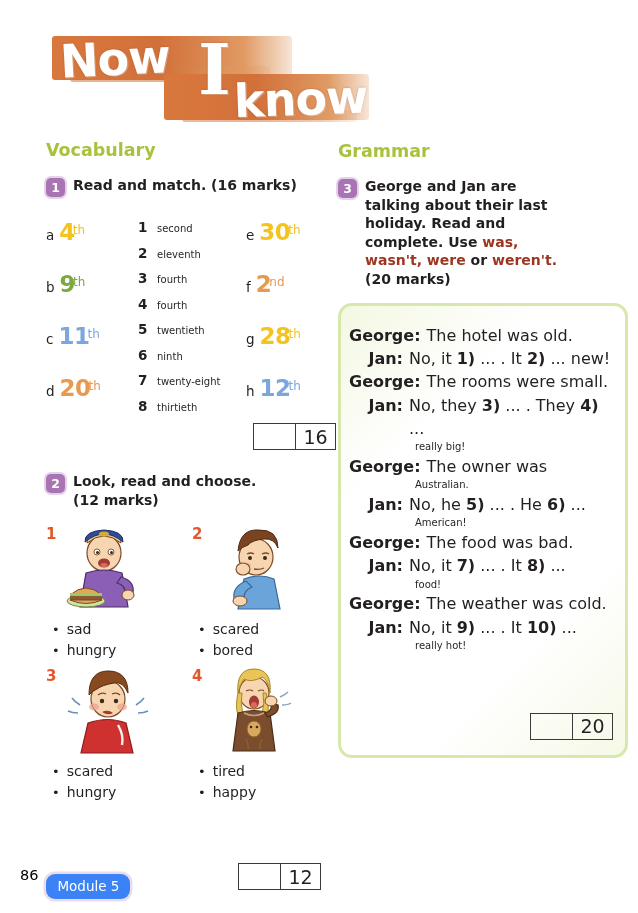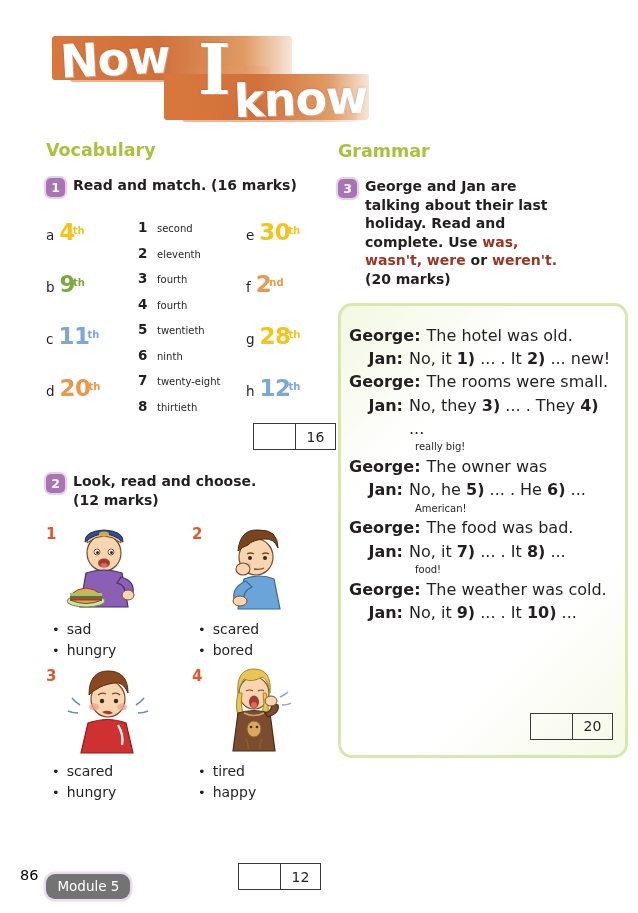--- a/index.html
+++ b/index.html
@@ -74,41 +74,41 @@
   .ord {
     position: absolute;
     display: flex; align-items: baseline; gap: 5px;
   }
   .ord .letter { font-size: 13.5px; color: #231f20; }
   .ord .num {
     font-size: 23px; font-weight: bold;
     font-family: "DejaVu Sans","Liberation Sans",sans-serif;
     letter-spacing: -0.5px;
   }
-  .ord .suf { font-size: 10px; font-weight: bold; margin-left: -2px; }
+  .ord .suf { font-size: 12px; font-weight: normal; margin-left: -2px; }
   .c-yellow { color: #f4c41e; }
   .c-green  { color: #7ba83f; }
   .c-blue   { color: #7ba7dd; }
   .c-orange { color: #e8984f; }
 
   #word-list { position: absolute; left: 92px; top: 0px; }
   .wrow { display: flex; gap: 9px; height: 25.5px; align-items: baseline; }
   .wrow .wn { font-size: 13.5px; font-weight: bold; color: #231f20; width: 10px; }
   .wrow .wt { font-size: 10px; color: #231f20; }
 
   
   .score-box {
     display: inline-flex;
     border: 1.4px solid #3a3a3a;
   }
   .score-box .blank { width: 42px; height: 25px; border-right: 1.4px solid #3a3a3a; }
   .score-box .total {
     width: 39px; height: 25px;
     display: flex; align-items: center; justify-content: center;
-    font-size: 14px; color: #231f20;
+    font-size: 19px; color: #231f20;
   }
 
   
   #pics { margin-top: 16px; }
   .pic-row { display: flex; gap: 28px; margin-bottom: 6px; }
   .pic-cell { width: 118px; position: relative; }
   .pic-num {
     position: absolute; left: 0px; top: 0px;
     font-size: 15px; font-weight: bold; color: #e2582a;
   }
@@ -144,21 +144,21 @@
 
   #grammar-score { position: absolute; right: 12px; bottom: 12px; }
 
   
   #footer {
     position: absolute; left: 20px; bottom: 14px;
     display: flex; align-items: center; gap: 8px;
   }
   #page-num { font-size: 14.5px; color: #000000; }
   #module-badge {
-    background: #737373;
+    background: #3b82f6;
     box-shadow: 0 0 0 2.5px #e9dcee;
     color: #ffffff;
     font-size: 13.5px;
     padding: 4px 11px 5px;
     border-radius: 9px;
     margin-top: 24px;
   }
   #ex2-score { position: absolute; left: 238px; bottom: 20px; }
 </style>
 </head>
@@ -436,20 +436,21 @@
         </div>
         <div class="dlg-line">
           <div class="dlg-spk">Jan:</div>
           <div class="dlg-txt">No, they <b>3)</b> ... . They <b>4)</b> ...</div>
         </div>
         <div class="dlg-cont">really big!</div>
         <div class="dlg-line">
           <div class="dlg-spk">George:</div>
           <div class="dlg-txt">The owner was</div>
         </div>
+        <div class="dlg-cont">Australian.</div>
         <div class="dlg-line">
           <div class="dlg-spk">Jan:</div>
           <div class="dlg-txt">No, he <b>5)</b> ... . He <b>6)</b> ...</div>
         </div>
         <div class="dlg-cont">American!</div>
         <div class="dlg-line">
           <div class="dlg-spk">George:</div>
           <div class="dlg-txt">The food was bad.</div>
         </div>
         <div class="dlg-line">
@@ -458,20 +459,21 @@
         </div>
         <div class="dlg-cont">food!</div>
         <div class="dlg-line">
           <div class="dlg-spk">George:</div>
           <div class="dlg-txt">The weather was cold.</div>
         </div>
         <div class="dlg-line">
           <div class="dlg-spk">Jan:</div>
           <div class="dlg-txt">No, it <b>9)</b> ... . It <b>10)</b> ...</div>
         </div>
+        <div class="dlg-cont">really hot!</div>
       </div>
     <div id="grammar-score">
       <div class="score-box">
         <div class="blank"></div>
         <div class="total">20</div>
       </div>
     </div>
   </div>
 </div>
 

